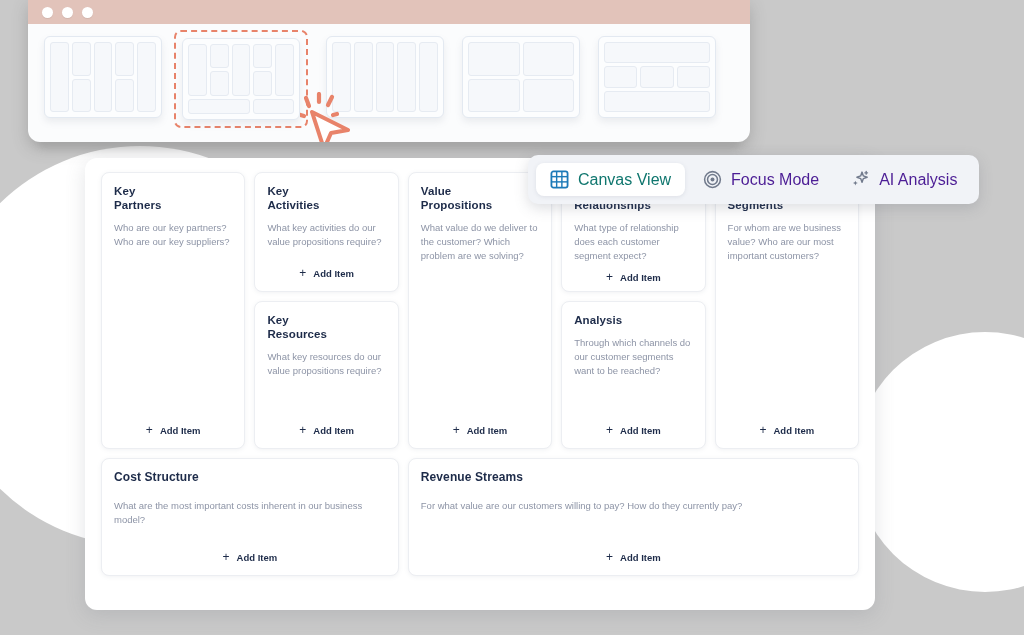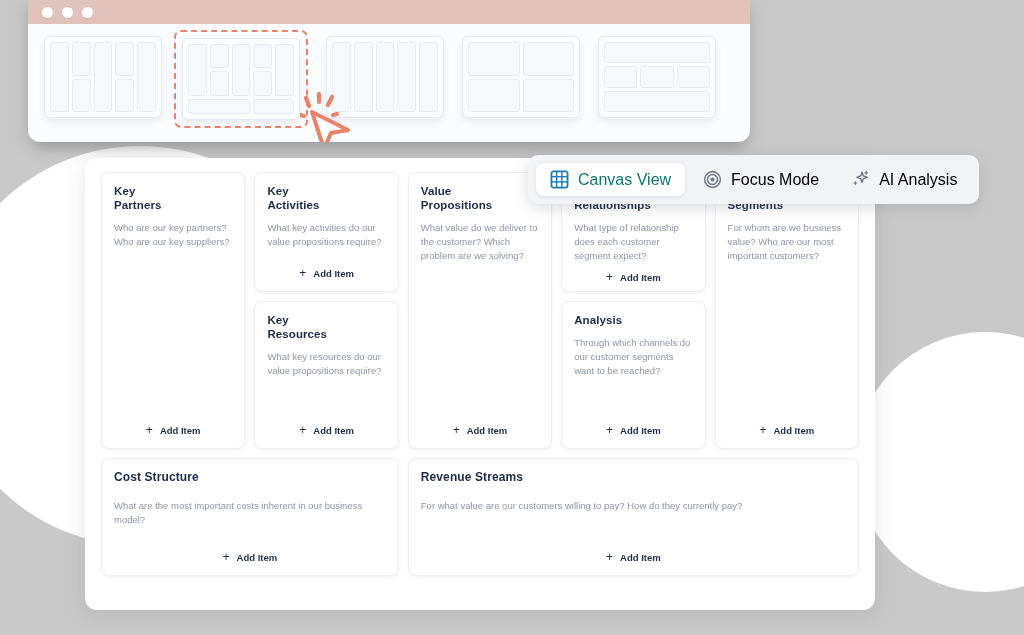--- a/index.html
+++ b/index.html
@@ -235,21 +235,21 @@
     gap: 4px;
     z-index: 40;
   }
   .tb-item {
     display: flex;
     align-items: center;
     gap: 9px;
     padding: 7px 14px;
     border-radius: 8px;
     font-size: 16px;
-    color: #000000;
+    color: #4c1d95;
     cursor: pointer;
     white-space: nowrap;
   }
   .tb-item.active {
     background: #ffffff;
     color: #0f766e;
     box-shadow: 0 1px 4px rgba(90,100,120,0.13);
   }
   .tb-icon {
     width: 19px;

